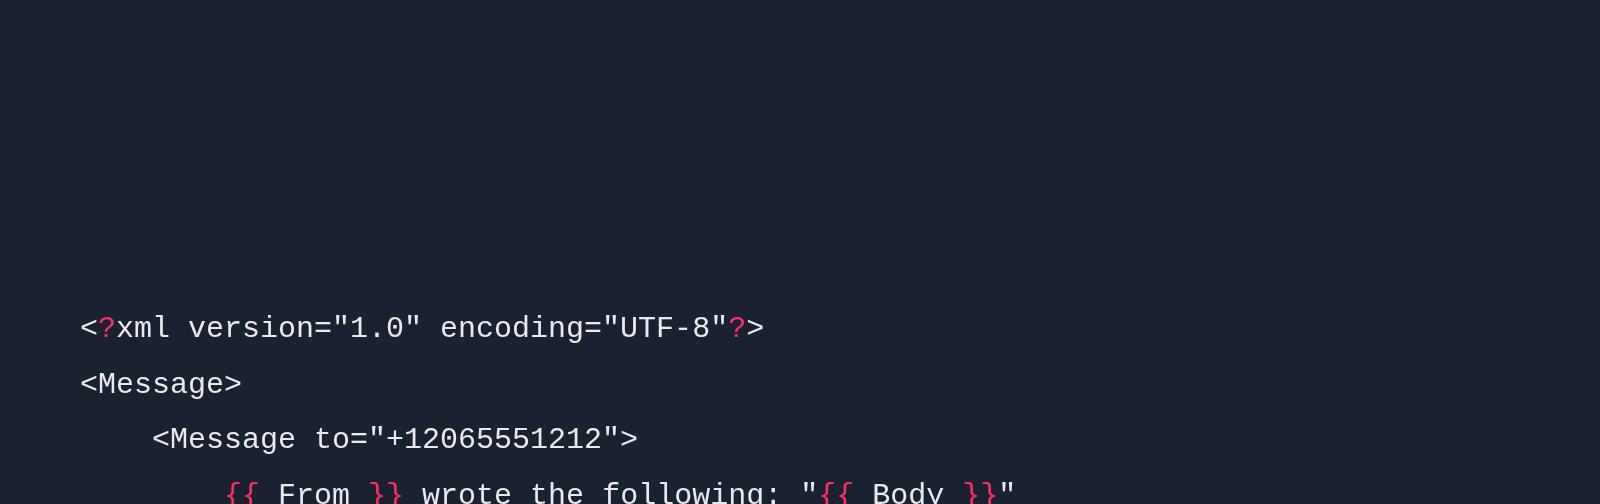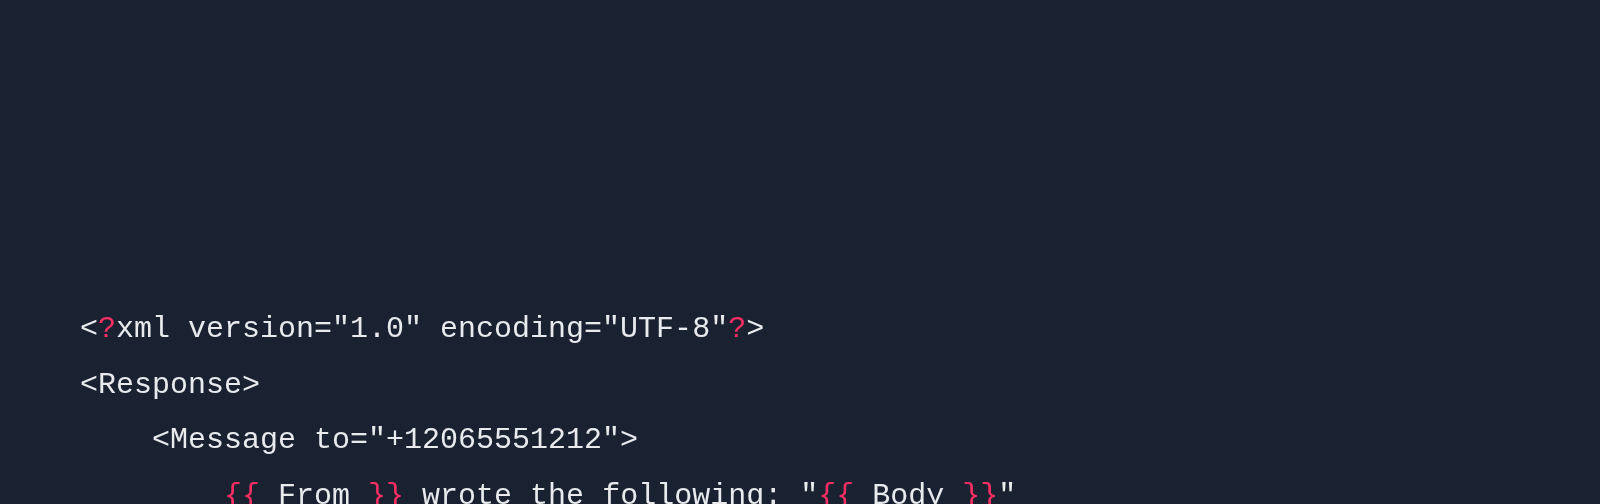--- a/index.html
+++ b/index.html
@@ -31,20 +31,20 @@
     .curly {
       color: #ff2e63;
     }
   </style>
 </head>
 <body>
 
 
 
 <div><span><span class="bracket">&lt;</span><span class="question">?</span><span class="text">xml version="1.0" encoding="UTF-8"</span><span class="question">?</span><span class="bracket">&gt;</span></span>
-<span><span class="bracket">&lt;</span><span class="text">Response</span><span class="bracket">&gt;</span></span>
+<span><span class="bracket">&lt;</span><span class="text">Message</span><span class="bracket">&gt;</span></span>
 <span><span class="text">    </span><span class="bracket">&lt;</span><span class="text">Message to="+12065551212"</span><span class="bracket">&gt;</span></span>
 <span><span class="text">        </span><span class="curly">{{</span><span class="text"> From </span><span class="curly">}}</span><span class="text"> wrote the following: "</span><span class="curly">{{</span><span class="text"> Body </span><span class="curly">}}</span><span class="text">"</span></span>
 
 </div>
 
 
 
 
 </body></html>

